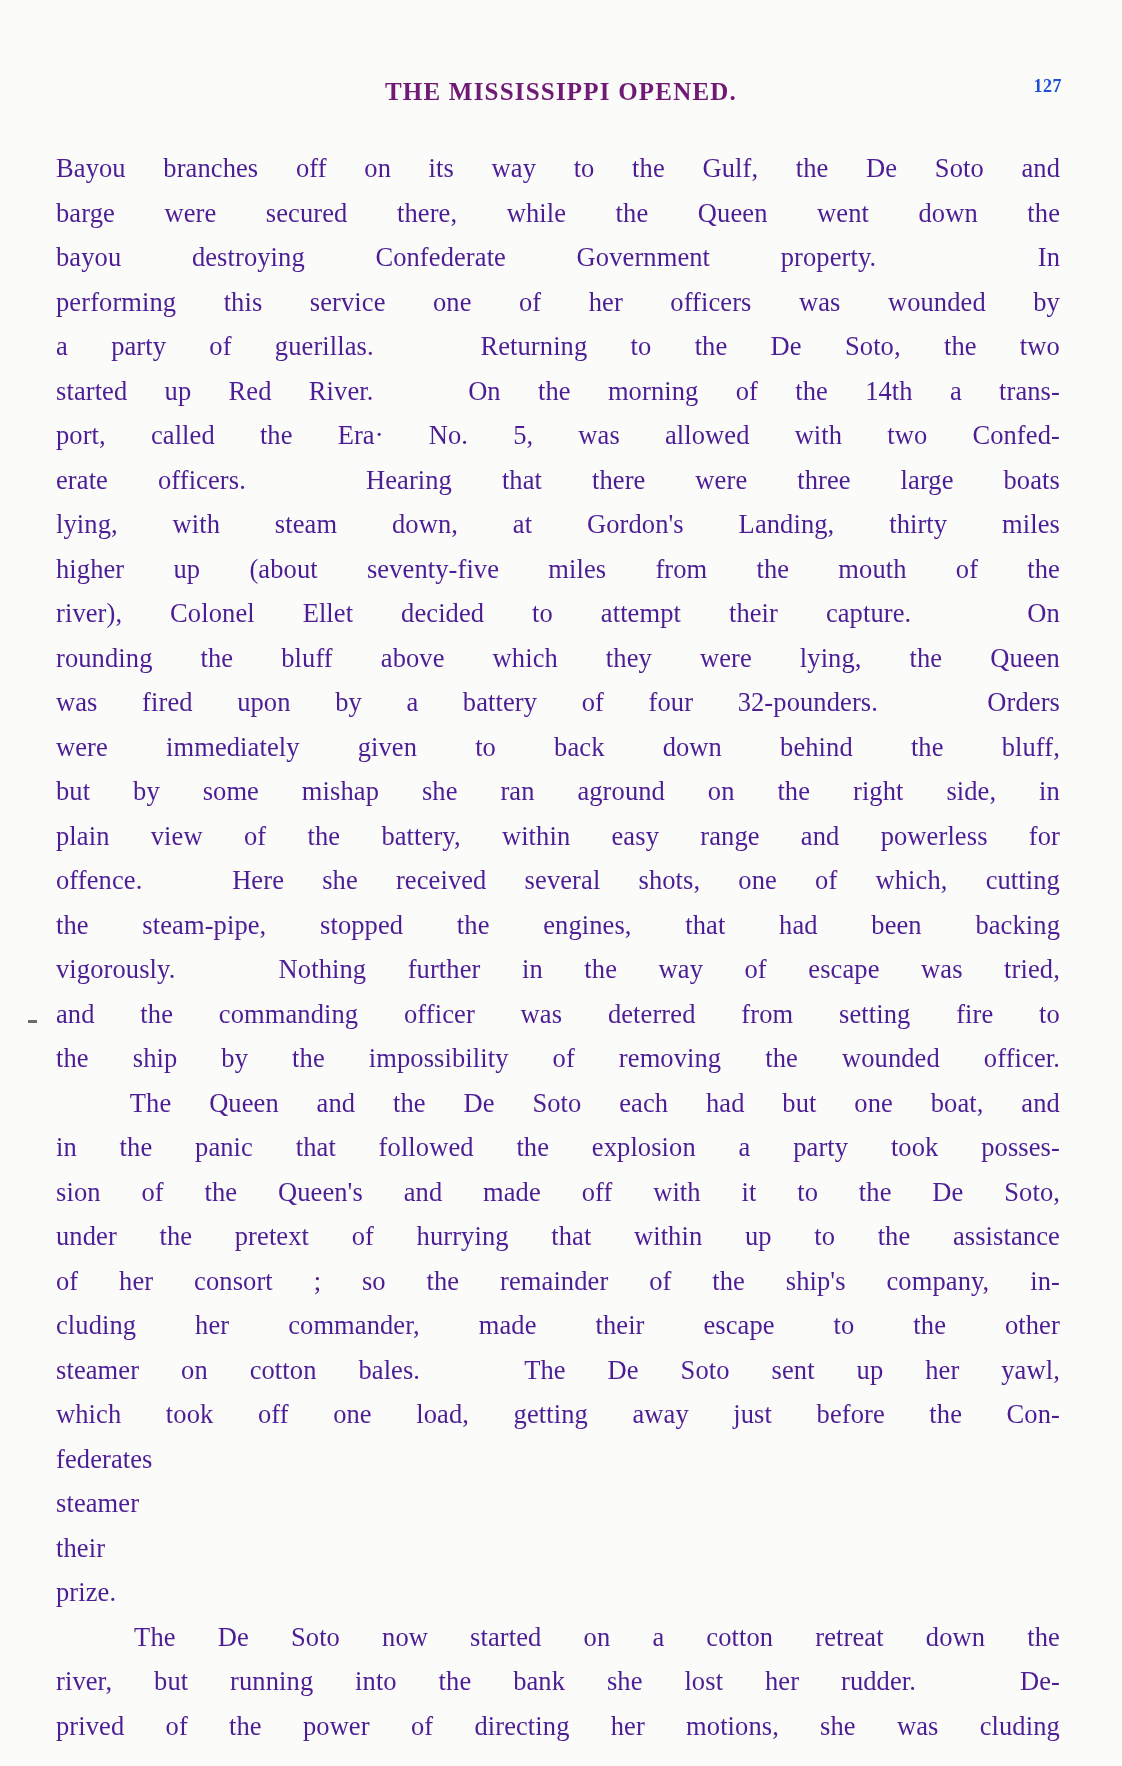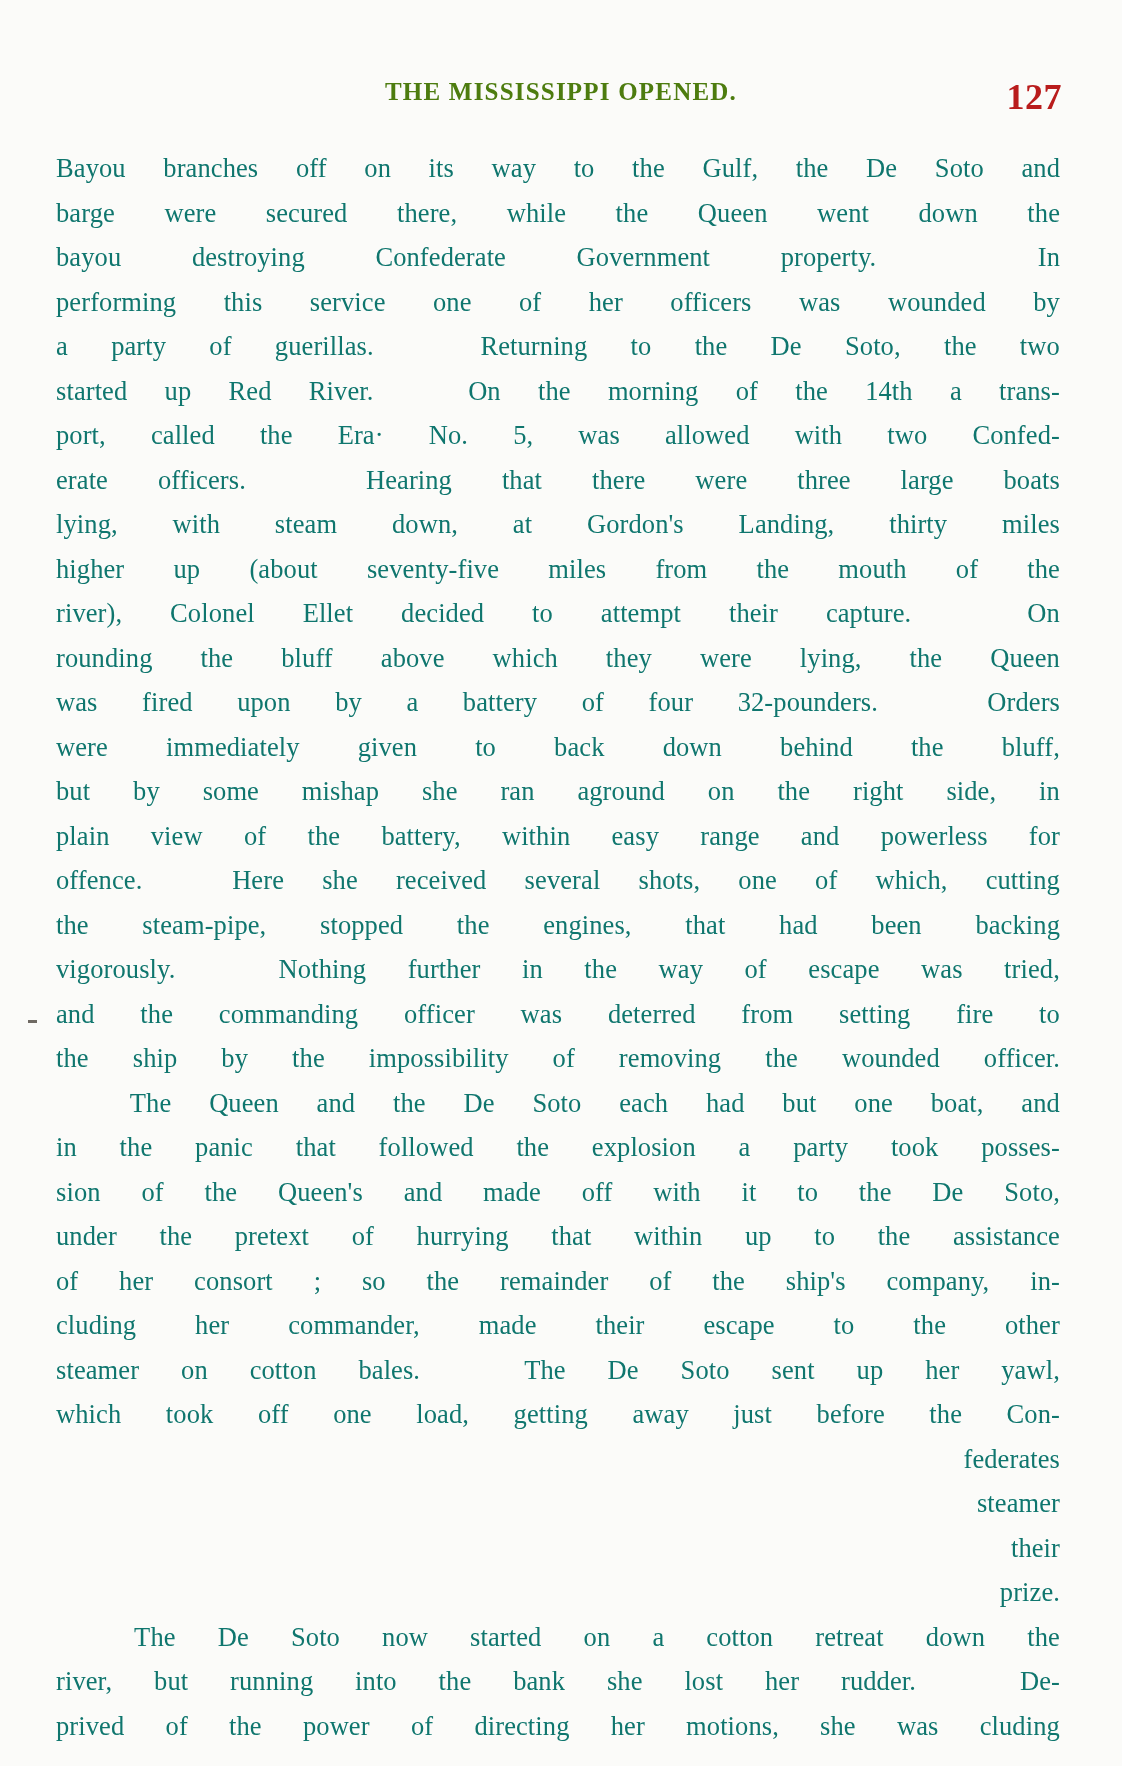--- a/index.html
+++ b/index.html
@@ -34,49 +34,48 @@
     position: absolute;
     left: 0;
     top: 0;
     width: 1002px;
     text-align: center;
     font-size: 25px;
     letter-spacing: 1.2px;
     font-weight: 600;
     font-variant: small-caps;
     text-transform: uppercase;
-    color: #4d7c0f;
+    color: #701a75;
   }
   .page-number {
     position: absolute;
     right: 0;
     top: -2px;
-    font-size: 36px;
+    font-size: 18px;
     font-weight: 700;
-    color: #b91c1c;
+    color: #1d4ed8;
     letter-spacing: 0.5px;
   }
   .body-text {
     position: absolute;
     left: 56px;
     top: 146px;
     width: 1004px;
   }
   .para {
     margin: 0;
     padding: 0;
   }
   .line {
     display: flex;
     font-size: 26.5px;
     line-height: 44.5px;
-    color: #0f766e;
+    color: #4c1d95;
     white-space: pre;
     letter-spacing: 0.1px;
-    align-items: flex-end;
   }
   .line.justify {
     justify-content: space-between;
   }
   .line.left {
     justify-content: flex-start;
     flex-direction: column;
   }
   .line .w {
     white-space: pre;

